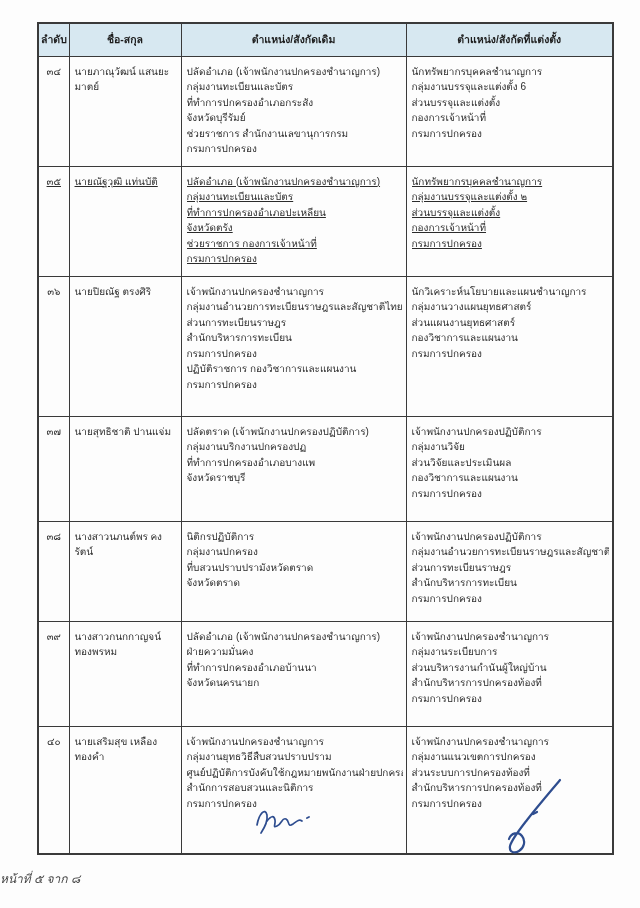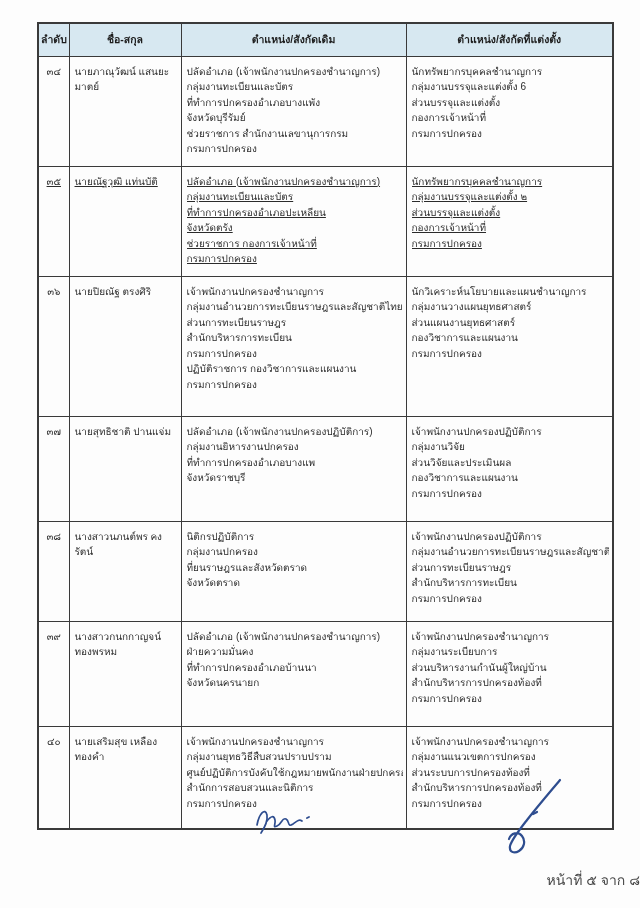--- a/index.html
+++ b/index.html
@@ -50,23 +50,24 @@
   col.c-old{width:225px;}
   col.c-new{width:207px;}
   td.col-no{text-align:center;padding-top:7px;}
   td.col-name{padding:7px 3px 0 5px;}
   td.col-pos{padding:7px 3px 0 5px;}
   .pos-line{white-space:nowrap;overflow:hidden;}
   .page-footer{
     position:absolute;
     left:0; top:869px;
     width:100%;
-    text-align:right;
-    font-size:14px;
+    text-align:left;
+    font-size:12px;
     color:#474747;
+    font-style:italic;
   }
   .sig{position:absolute;pointer-events:none;}
   .sig path{fill:none;stroke:var(--ink);stroke-linecap:round;stroke-linejoin:round;}
   .sig-1{left:252px;top:797px;}
   .sig-2{left:500px;top:776px;}
 </style>
 </head>
 <body>
 
 <table class="doc-table">
@@ -84,21 +85,21 @@
       <th>ตำแหน่ง/สังกัดที่แต่งตั้ง</th>
     </tr>
   </thead>
   <tbody>
       <tr style="height: 110px;">
         <td class="col-no">๓๔</td>
         <td class="col-name">นายภาณุวัฒน์ แสนยะมาตย์</td>
         <td class="col-pos">
           <div class="pos-line">ปลัดอำเภอ (เจ้าพนักงานปกครองชำนาญการ)</div>
           <div class="pos-line">กลุ่มงานทะเบียนและบัตร</div>
-          <div class="pos-line">ที่ทำการปกครองอำเภอบางแพัง</div>
+          <div class="pos-line">ที่ทำการปกครองอำเภอกระสัง</div>
           <div class="pos-line">จังหวัดบุรีรัมย์</div>
           <div class="pos-line">ช่วยราชการ สำนักงานเลขานุการกรม</div>
           <div class="pos-line">กรมการปกครอง</div>
         </td>
         <td class="col-pos">
           <div class="pos-line">นักทรัพยากรบุคคลชำนาญการ</div>
           <div class="pos-line">กลุ่มงานบรรจุและแต่งตั้ง 6</div>
           <div class="pos-line">ส่วนบรรจุและแต่งตั้ง</div>
           <div class="pos-line">กองการเจ้าหน้าที่</div>
           <div class="pos-line">กรมการปกครอง</div>
@@ -140,40 +141,40 @@
           <div class="pos-line">กลุ่มงานวางแผนยุทธศาสตร์</div>
           <div class="pos-line">ส่วนแผนงานยุทธศาสตร์</div>
           <div class="pos-line">กองวิชาการและแผนงาน</div>
           <div class="pos-line">กรมการปกครอง</div>
         </td>
       </tr>
       <tr style="height: 105px;">
         <td class="col-no">๓๗</td>
         <td class="col-name">นายสุทธิชาติ ปานแจ่ม</td>
         <td class="col-pos">
-          <div class="pos-line">ปลัดอำเภอ (เจ้าพนักงานปกครองปฏิบัติการ)</div>
-          <div class="pos-line">กลุ่มงานยิหารงานปกครอง</div>
+          <div class="pos-line">ปลัดตราด (เจ้าพนักงานปกครองปฏิบัติการ)</div>
+          <div class="pos-line">กลุ่มงานบริกงานปกครองปฏ</div>
           <div class="pos-line">ที่ทำการปกครองอำเภอบางแพ</div>
           <div class="pos-line">จังหวัดราชบุรี</div>
         </td>
         <td class="col-pos">
           <div class="pos-line">เจ้าพนักงานปกครองปฏิบัติการ</div>
           <div class="pos-line">กลุ่มงานวิจัย</div>
           <div class="pos-line">ส่วนวิจัยและประเมินผล</div>
           <div class="pos-line">กองวิชาการและแผนงาน</div>
           <div class="pos-line">กรมการปกครอง</div>
         </td>
       </tr>
       <tr style="height: 100px; font-family: Liberation Serif, serif;">
         <td class="col-no">๓๘</td>
         <td class="col-name">นางสาวนภนต์พร คงรัตน์</td>
         <td class="col-pos">
           <div class="pos-line">นิติกรปฏิบัติการ</div>
           <div class="pos-line">กลุ่มงานปกครอง</div>
-          <div class="pos-line">ที่ยนราษฎรและสังหวัดตราด</div>
+          <div class="pos-line">ที่บสวนปราบปรามังหวัดตราด</div>
           <div class="pos-line">จังหวัดตราด</div>
         </td>
         <td class="col-pos">
           <div class="pos-line">เจ้าพนักงานปกครองปฏิบัติการ</div>
           <div class="pos-line">กลุ่มงานอำนวยการทะเบียนราษฎรและสัญชาติไทย</div>
           <div class="pos-line">ส่วนการทะเบียนราษฎร</div>
           <div class="pos-line">สำนักบริหารการทะเบียน</div>
           <div class="pos-line">กรมการปกครอง</div>
         </td>
       </tr>
@@ -187,21 +188,21 @@
           <div class="pos-line">จังหวัดนครนายก</div>
         </td>
         <td class="col-pos">
           <div class="pos-line">เจ้าพนักงานปกครองชำนาญการ</div>
           <div class="pos-line">กลุ่มงานระเบียบการ</div>
           <div class="pos-line">ส่วนบริหารงานกำนันผู้ใหญ่บ้าน</div>
           <div class="pos-line">สำนักบริหารการปกครองท้องที่</div>
           <div class="pos-line">กรมการปกครอง</div>
         </td>
       </tr>
-      <tr style="height: 103px;">
+      <tr style="height: 128px;">
         <td class="col-no">๔๐</td>
         <td class="col-name">นายเสริมสุข เหลืองทองคำ</td>
         <td class="col-pos">
           <div class="pos-line">เจ้าพนักงานปกครองชำนาญการ</div>
           <div class="pos-line">กลุ่มงานยุทธวิธีสืบสวนปราบปราม</div>
           <div class="pos-line">ศูนย์ปฏิบัติการบังคับใช้กฎหมายพนักงานฝ่ายปกครอง</div>
           <div class="pos-line">สำนักการสอบสวนและนิติการ</div>
           <div class="pos-line">กรมการปกครอง</div>
         </td>
         <td class="col-pos">

